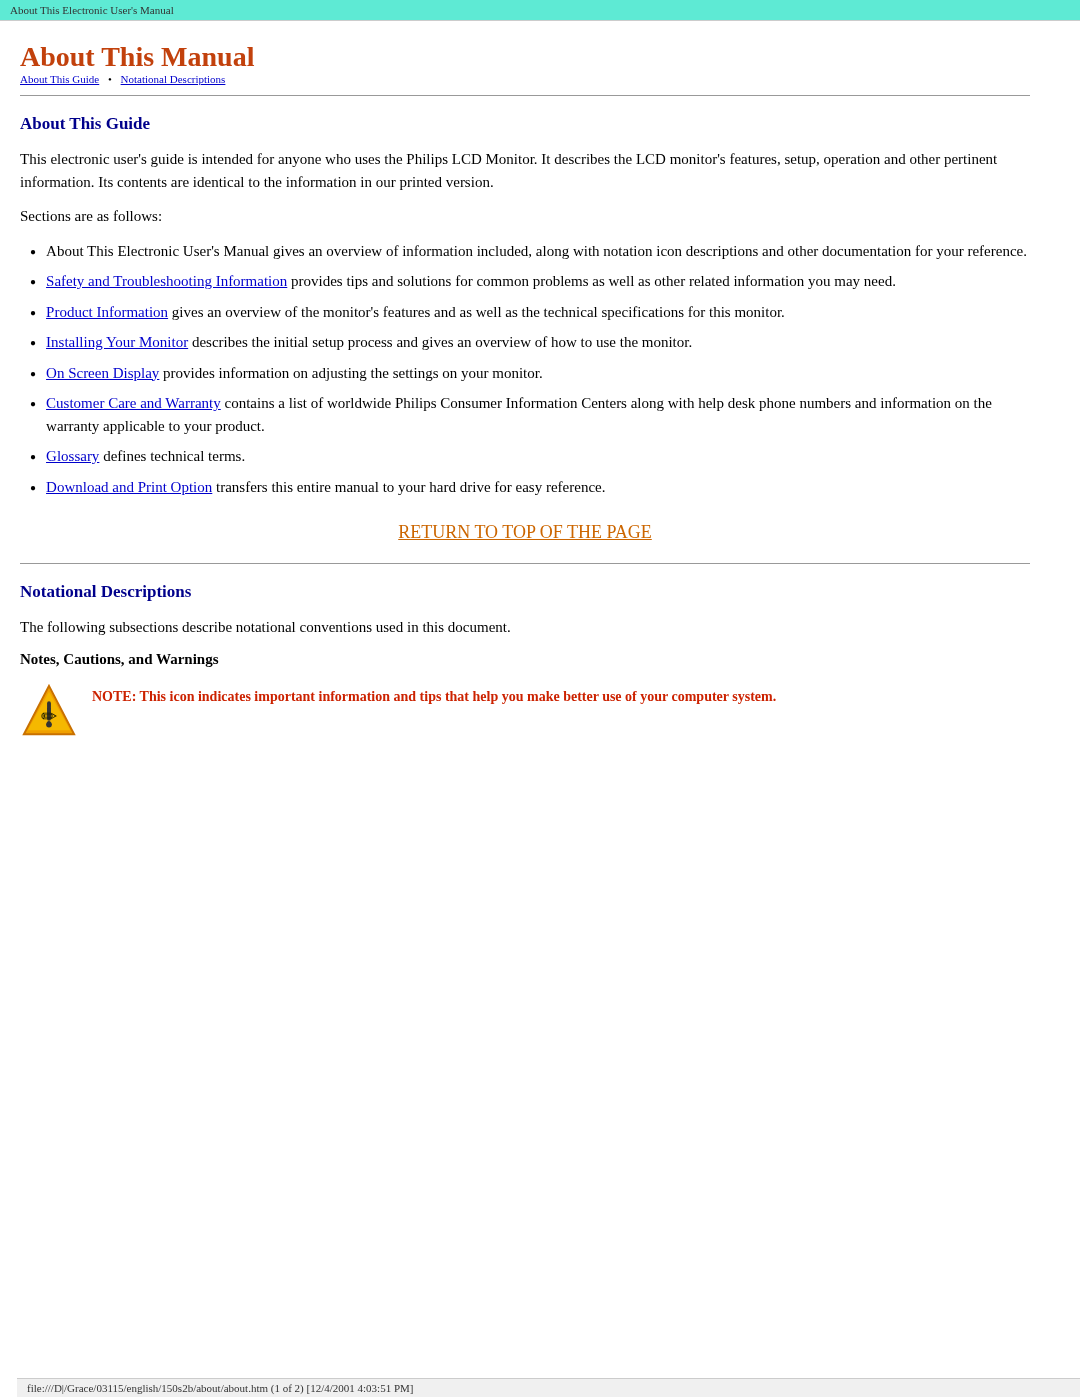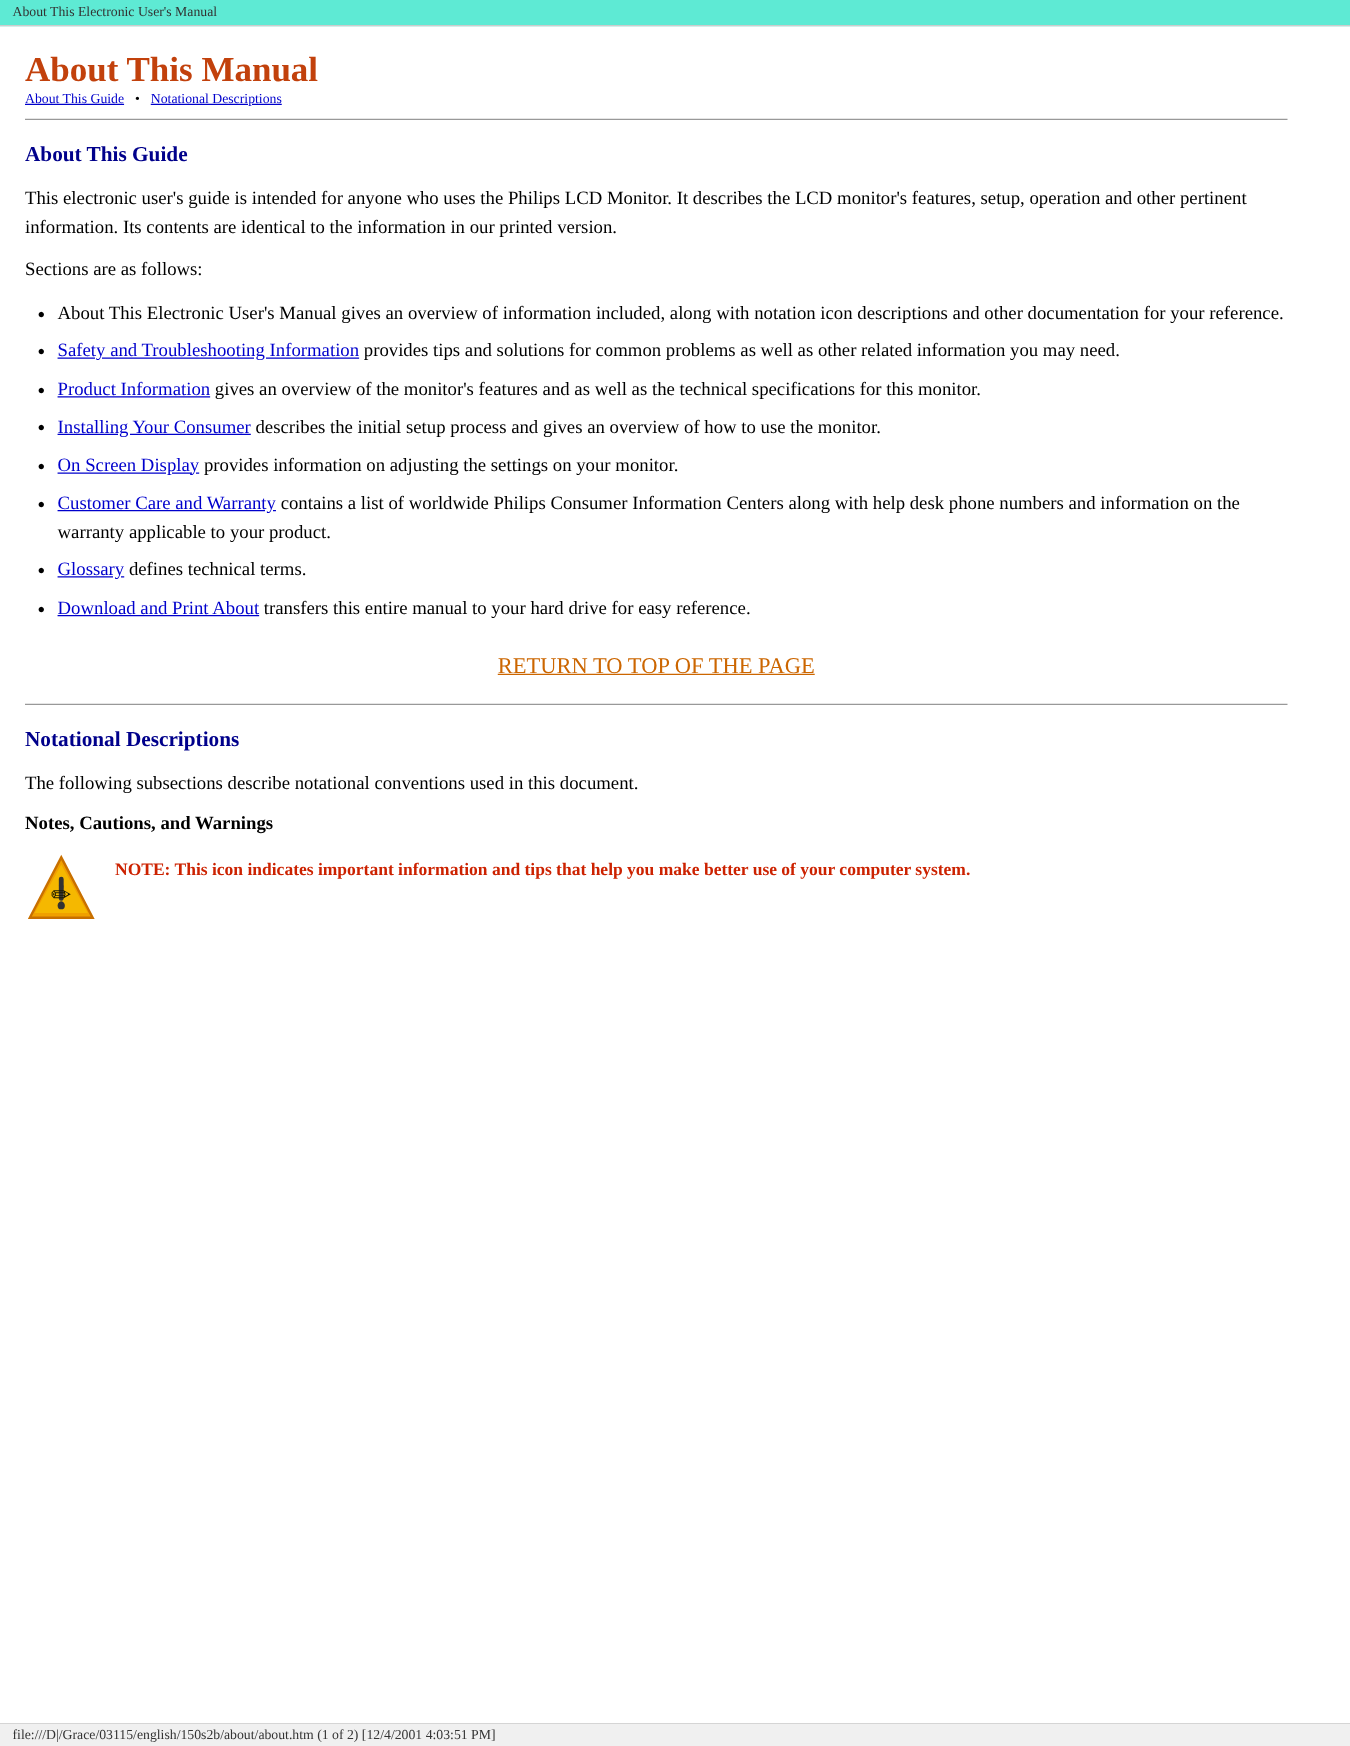--- a/index.html
+++ b/index.html
@@ -103,21 +103,21 @@
     .note-text {
       font-size: 14px;
       font-weight: bold;
       color: #cc2200;
       line-height: 1.5;
       padding-top: 4px;
     }
     .status-bar {
       position: fixed;
       bottom: 0;
-      left: 0;
+      left: 17px;
       right: 0;
       font-size: 11px;
       color: #333;
       background: #f0f0f0;
       border-top: 1px solid #ccc;
       padding: 3px 10px;
     }
   </style>
 </head>
 <body>
@@ -160,21 +160,21 @@
       </li>
       <li>
         <span></span>
         <span>
           <a href="#">Product Information</a> gives an overview of the monitor's features and as well as the technical specifications for this monitor.
         </span>
       </li>
       <li>
         <span></span>
         <span>
-          <a href="#">Installing Your Consumer</a> describes the initial setup process and gives an overview of how to use the monitor.
+          <a href="#">Installing Your Monitor</a> describes the initial setup process and gives an overview of how to use the monitor.
         </span>
       </li>
       <li>
         <span></span>
         <span>
           <a href="#">On Screen Display</a> provides information on adjusting the settings on your monitor.
         </span>
       </li>
       <li>
         <span></span>
@@ -184,21 +184,21 @@
       </li>
       <li>
         <span></span>
         <span>
           <a href="#">Glossary</a> defines technical terms.
         </span>
       </li>
       <li>
         <span></span>
         <span>
-          <a href="#">Download and Print About</a> transfers this entire manual to your hard drive for easy reference.
+          <a href="#">Download and Print Option</a> transfers this entire manual to your hard drive for easy reference.
         </span>
       </li>
     </ul>
 
     <div class="return-link-container">
       <a href="#">RETURN TO TOP OF THE PAGE</a>
     </div>
   </div>
 
   <hr class="section-divider">

